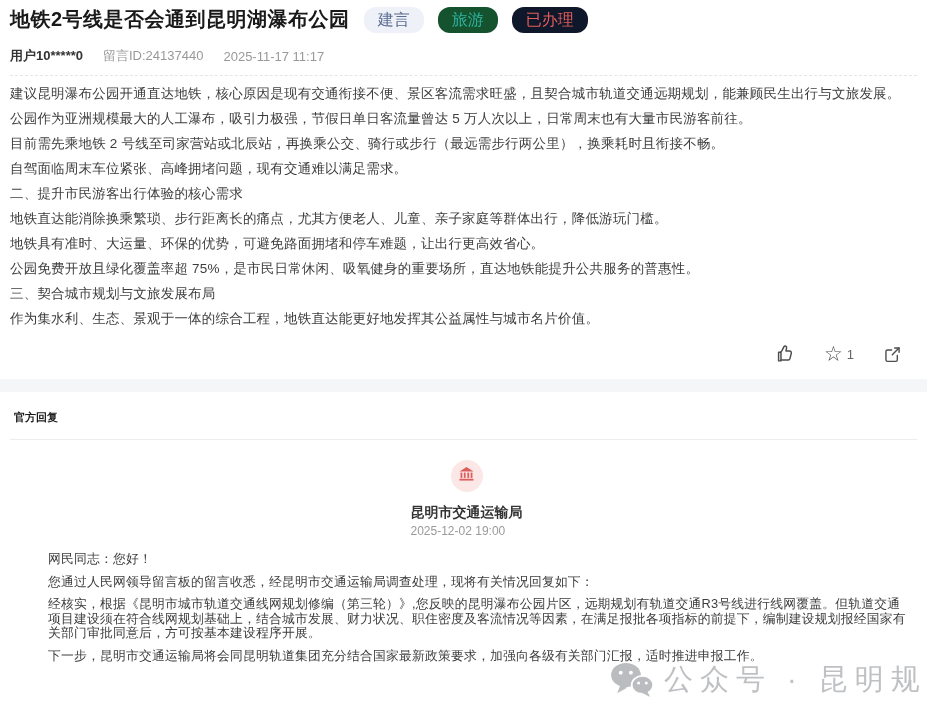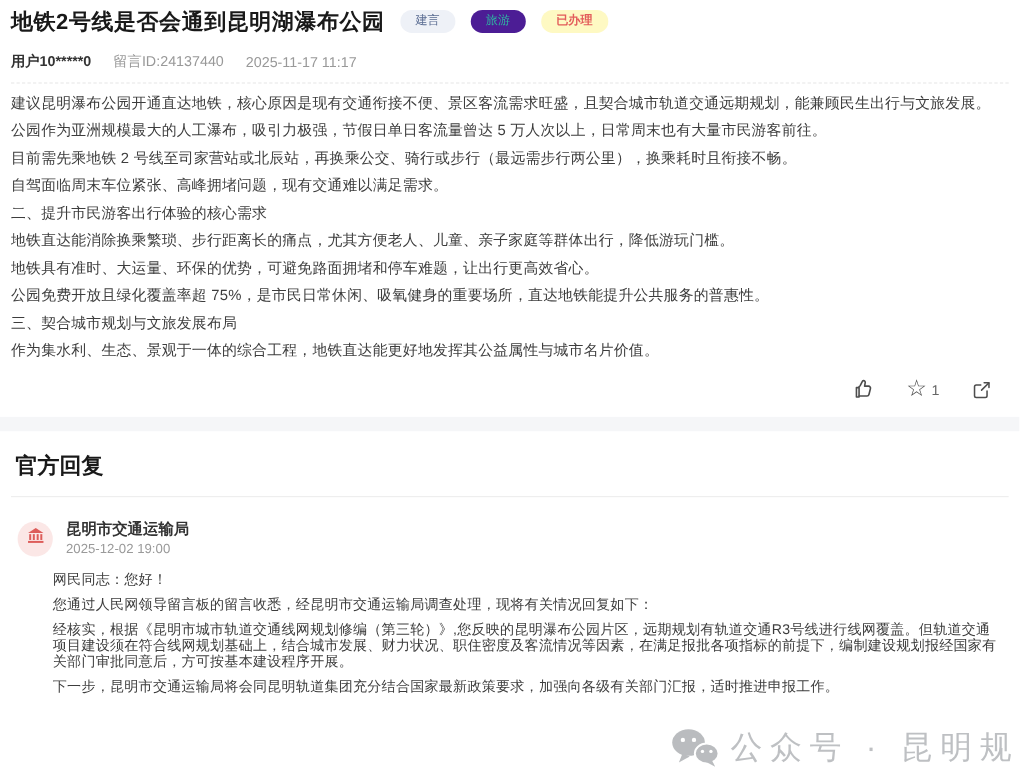--- a/index.html
+++ b/index.html
@@ -3,47 +3,47 @@
 <meta charset="utf-8">
 <style>
   html,body{margin:0;padding:0;background:#fff;}
   body{font-family:"Liberation Sans","DejaVu Sans",sans-serif;color:#3d3d3d;}
   .page{position:relative;width:927px;height:712px;background:#fff;overflow:hidden;}
 
   
   .post-card{padding:0 10px;}
   .title-row{display:flex;align-items:center;gap:10px;padding-top:6px;}
   .post-title{font-size:20px;font-weight:bold;color:#191919;letter-spacing:0.5px;}
-  .tag{display:inline-block;font-size:11px;line-height:1;padding:5px 14px;border-radius:12px;margin-left:4px;}
+  .tag{display:inline-block;font-size:16px;line-height:1;padding:5px 14px;border-radius:12px;margin-left:4px;}
   .tag-blue{background:#eef1f7;color:#5a6c92;}
-  .tag-teal{background:#4c1d95;color:#2fb3a2;}
-  .tag-red{background:#fef9c3;color:#e35d5b;font-weight:bold;}
+  .tag-teal{background:#14532d;color:#2fb3a2;}
+  .tag-red{background:#0f172a;color:#e35d5b;}
 
   .meta-row{display:flex;align-items:center;gap:20px;margin-top:14px;font-size:13px;color:#999;}
   .meta-author{font-weight:bold;color:#333;}
   .dashed-divider{border-top:1px dashed #e5e5e5;margin-top:10px;}
 
   .post-body{margin-top:10px;}
   .post-body p{margin:0 0 9px 0;font-size:13.5px;line-height:16px;color:#3d3d3d;letter-spacing:0.2px;}
   .privacy-note{margin-top:4px;font-size:12px;color:#c5c8cc;letter-spacing:0.2px;}
 
   .actions-row{display:flex;justify-content:flex-end;align-items:center;gap:28px;margin-top:14px;padding-right:14px;height:26px;}
   .action{display:flex;align-items:center;gap:4px;color:#4d4d4d;cursor:pointer;}
   .action svg{display:block;}
   .star-glyph{font-size:21px;line-height:20px;color:#4d4d4d;}
   .action-count{font-size:13px;color:#666;}
 
   
   .band{height:13px;background:#f5f6f8;margin-top:12px;}
 
   
   .reply-card{position:relative;padding:0 10px;}
-  .reply-section-title{font-size:20px;font-weight:bold;color:#191919;padding:18px 4px 14px 4px;}
+  .reply-section-title{font-size:11px;font-weight:bold;color:#191919;padding:18px 4px 14px 4px;}
   .solid-divider{border-top:1px solid #ededed;}
-  .agency-row{display:flex;align-items:flex-end;gap:12px;margin:20px 0 0 6px;}
+  .agency-row{display:flex;align-items:center;gap:12px;margin:20px 0 0 6px;flex-direction:column;}
   .agency-avatar{width:32px;height:32px;border-radius:50%;background:#fbe7e6;display:flex;align-items:center;justify-content:center;flex:0 0 auto;}
   .agency-name{font-size:14px;font-weight:bold;color:#333;line-height:16px;}
   .agency-date{font-size:12px;color:#9a9a9a;margin-top:4px;}
   .reply-body{margin:14px 0 0 38px;padding-right:4px;}
   .reply-body p{margin:0 0 8px 0;font-size:12.8px;line-height:14.5px;color:#3d3d3d;letter-spacing:0.2px;}
 
   
   .watermark{position:absolute;left:610px;top:660px;display:flex;align-items:center;gap:10px;
     color:#b3b6b9;font-size:29px;letter-spacing:7px;white-space:nowrap;opacity:0.85;pointer-events:none;}
   .watermark svg{display:block;flex:0 0 auto;}

